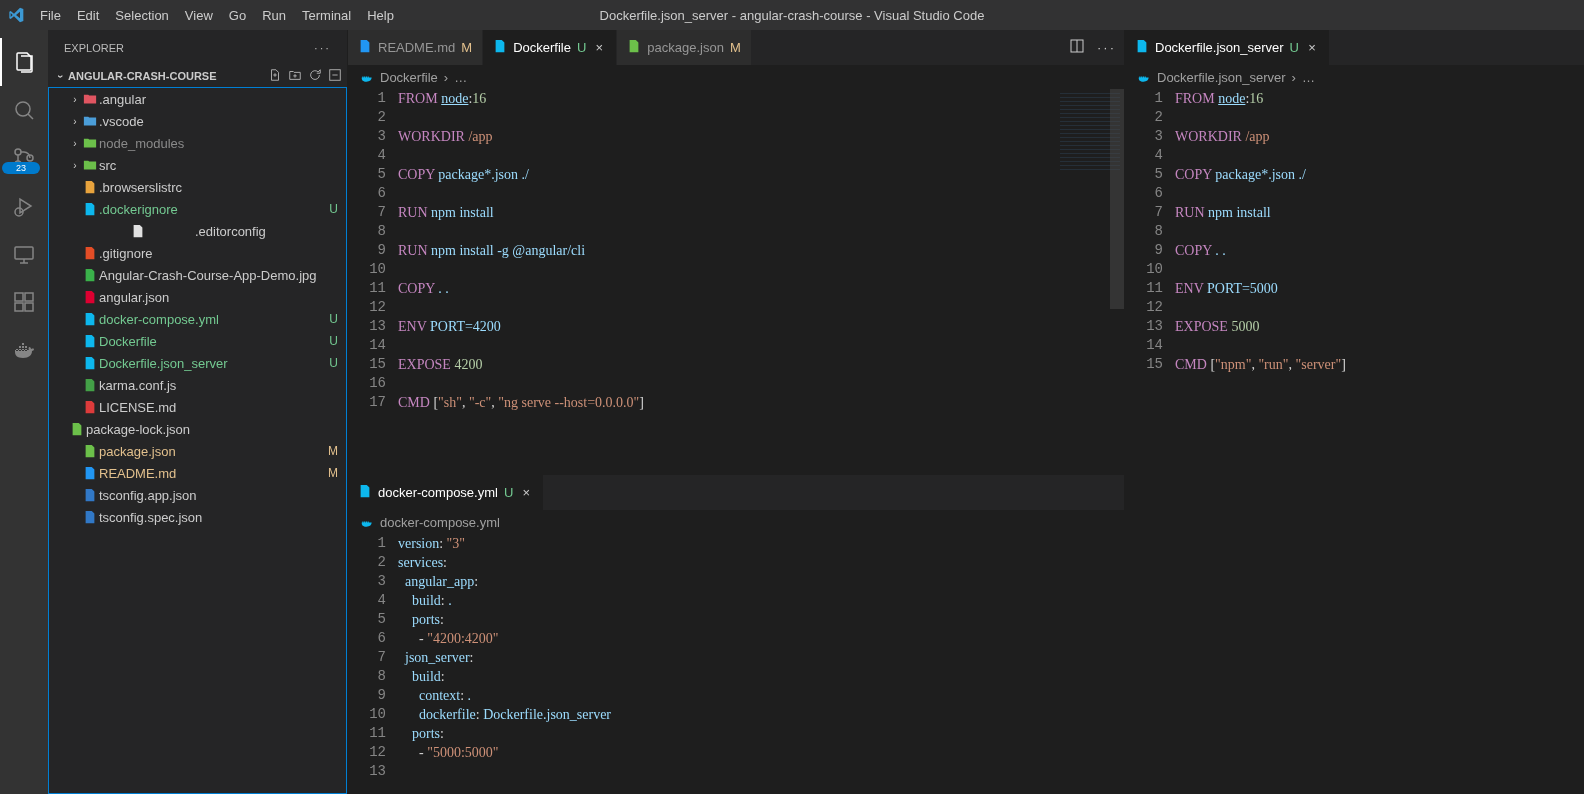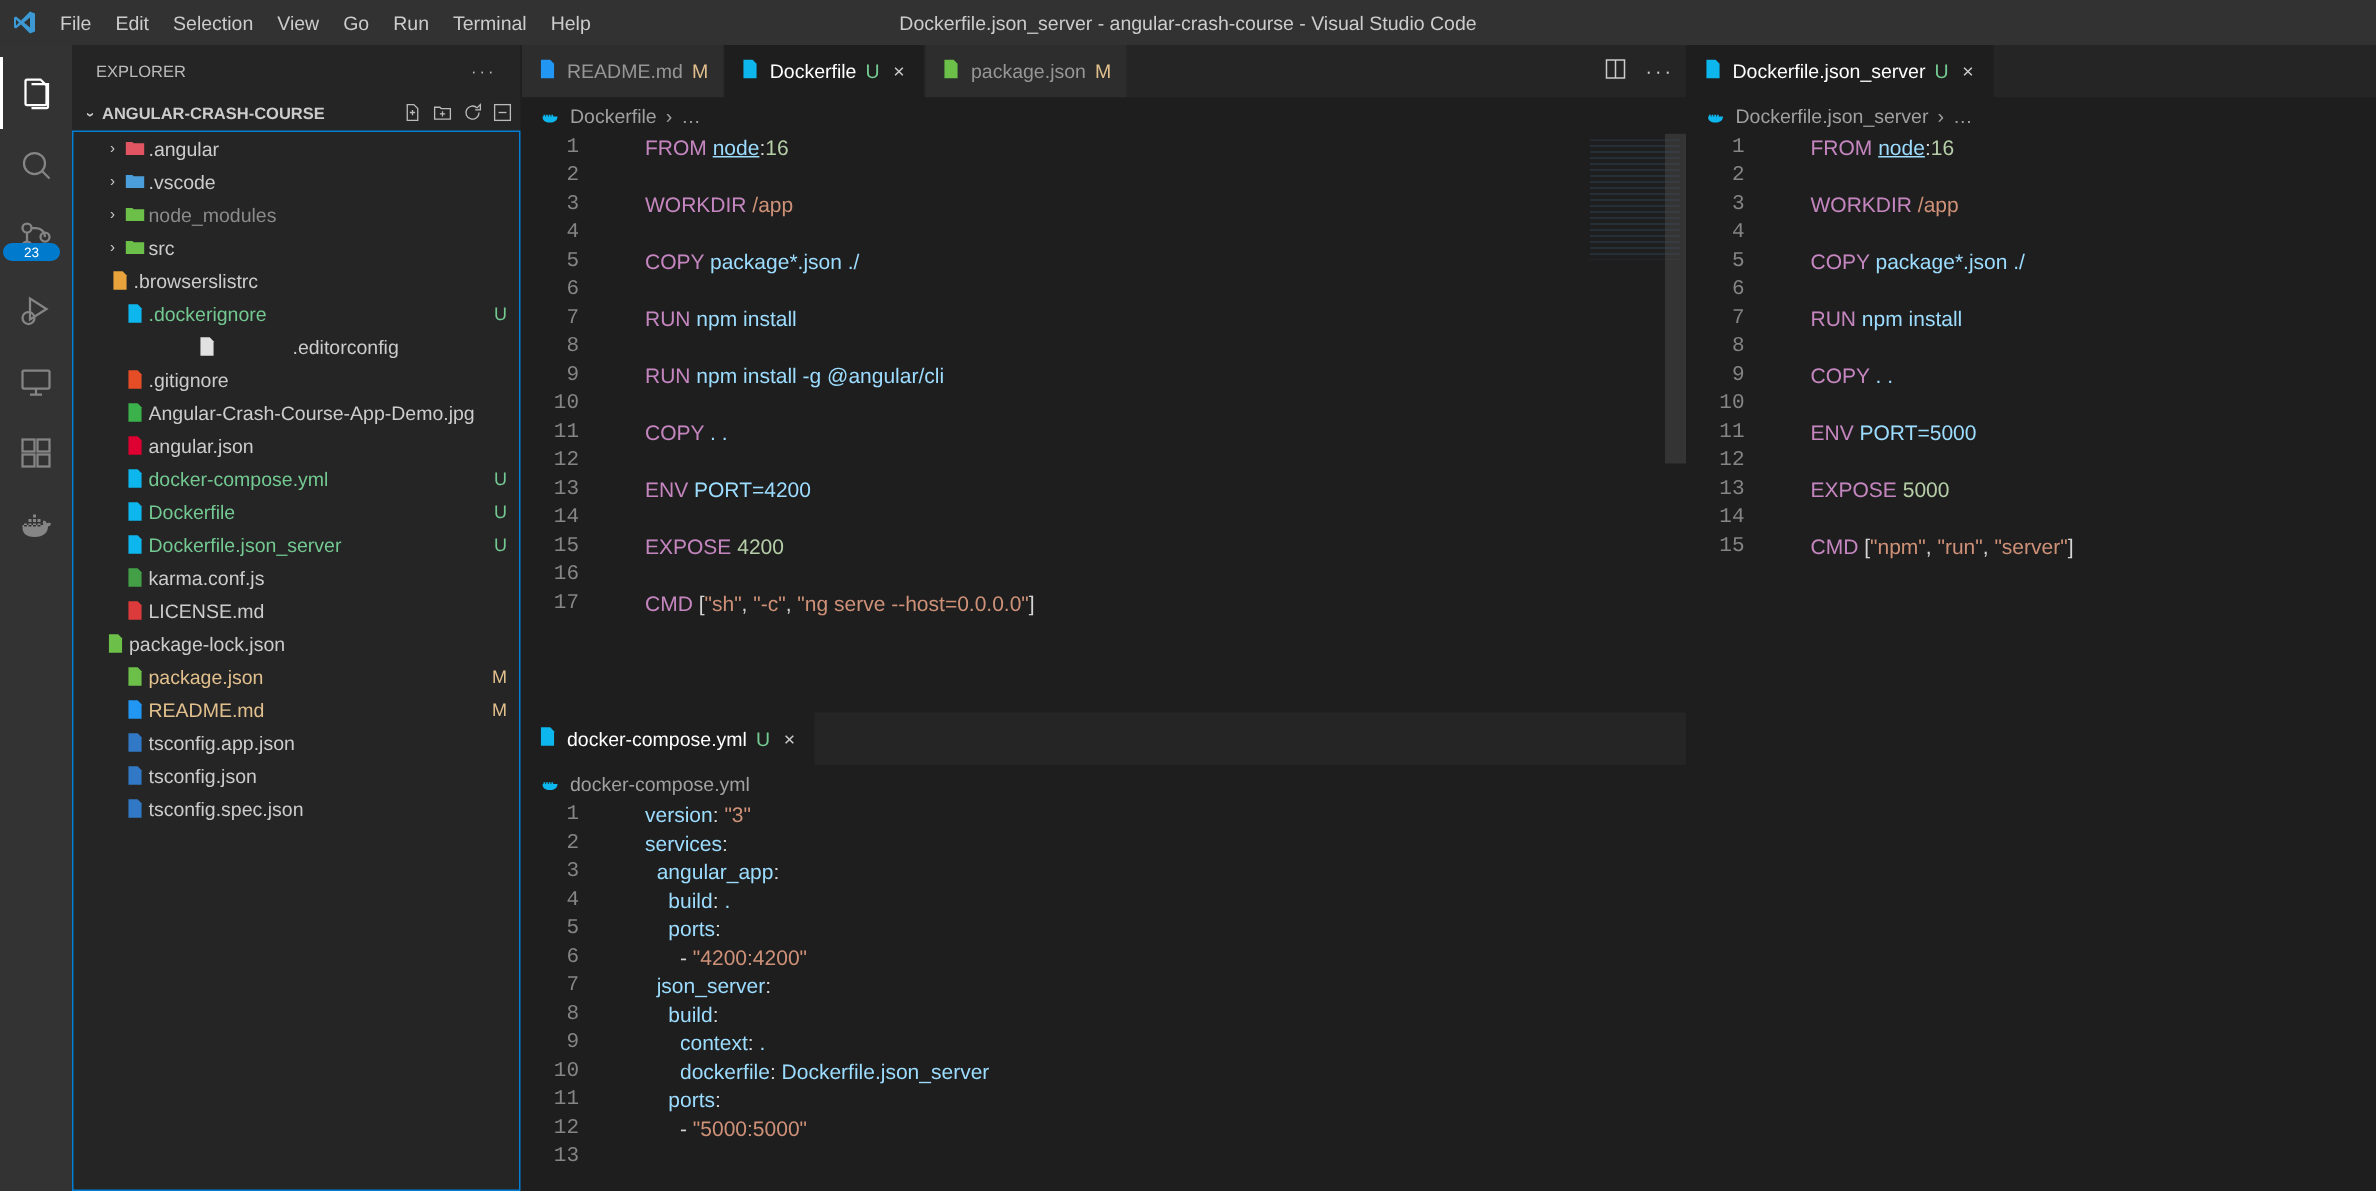--- a/index.html
+++ b/index.html
@@ -228,26 +228,25 @@
   text-align: right;
   padding-right: 12px;
   color: #858585;
   font-family: Consolas, "Courier New", monospace;
   font-size: 14px;
   line-height: 19px;
   padding-top: 0;
 }
 .code {
   flex: 1;
-  font-family: Liberation Sans, sans-serif;
+  font-family: Liberation Serif, serif;
   font-size: 14px;
   line-height: 19px;
   white-space: pre;
   color: #d4d4d4;
-  margin-left: 32px;
 }
 .code .kw { color: #c586c0; }
 .code .id { color: #9cdcfe; }
 .code .str { color: #ce9178; }
 .code .num { color: #b5cea8; }
 .code .path { color: #ce9178; }
 .code .punct { color: #d4d4d4; }
 .code .underline { text-decoration: underline; }
 .minimap {
   position: absolute;
@@ -416,21 +415,21 @@
         <div class="tree-item " style="padding-left: 20px;">
           <span class="chev">›</span>
           <span class="icon">
             <svg width="14" height="14" viewBox="0 0 16 16" fill="#6cc04a">
               <path d="M1 3h5l1 1h8v9H1z"></path>
             </svg>
           </span>
           <span class="label">src</span>
           <span class="status"></span>
         </div>
-        <div class="tree-item " style="padding-left: 10px;">
+        <div class="tree-item " style="padding-left: 20px;">
           <span class="chev"></span>
           <span class="icon">
             <svg width="14" height="14" viewBox="0 0 16 16" fill="#e8a33d">
               <path d="M3 1h7l3 3v11H3z"></path>
             </svg>
           </span>
           <span class="label">.browserslistrc</span>
           <span class="status"></span>
         </div>
         <div class="tree-item untracked" style="padding-left: 20px;">
@@ -564,30 +563,20 @@
           <span class="status">M</span>
         </div>
         <div class="tree-item " style="padding-left: 20px;">
           <span class="chev"></span>
           <span class="icon">
             <svg width="14" height="14" viewBox="0 0 16 16" fill="#3178c6">
               <path d="M3 1h7l3 3v11H3z"></path>
             </svg>
           </span>
           <span class="label">tsconfig.app.json</span>
-          <span class="status"></span>
-        </div>
-        <div class="tree-item " style="padding-left: 20px;">
-          <span class="chev"></span>
-          <span class="icon">
-            <svg width="14" height="14" viewBox="0 0 16 16" fill="#3178c6">
-              <path d="M3 1h7l3 3v11H3z"></path>
-            </svg>
-          </span>
-          <span class="label">tsconfig.json</span>
           <span class="status"></span>
         </div>
         <div class="tree-item " style="padding-left: 20px;">
           <span class="chev"></span>
           <span class="icon">
             <svg width="14" height="14" viewBox="0 0 16 16" fill="#3178c6">
               <path d="M3 1h7l3 3v11H3z"></path>
             </svg>
           </span>
           <span class="label">tsconfig.spec.json</span>

